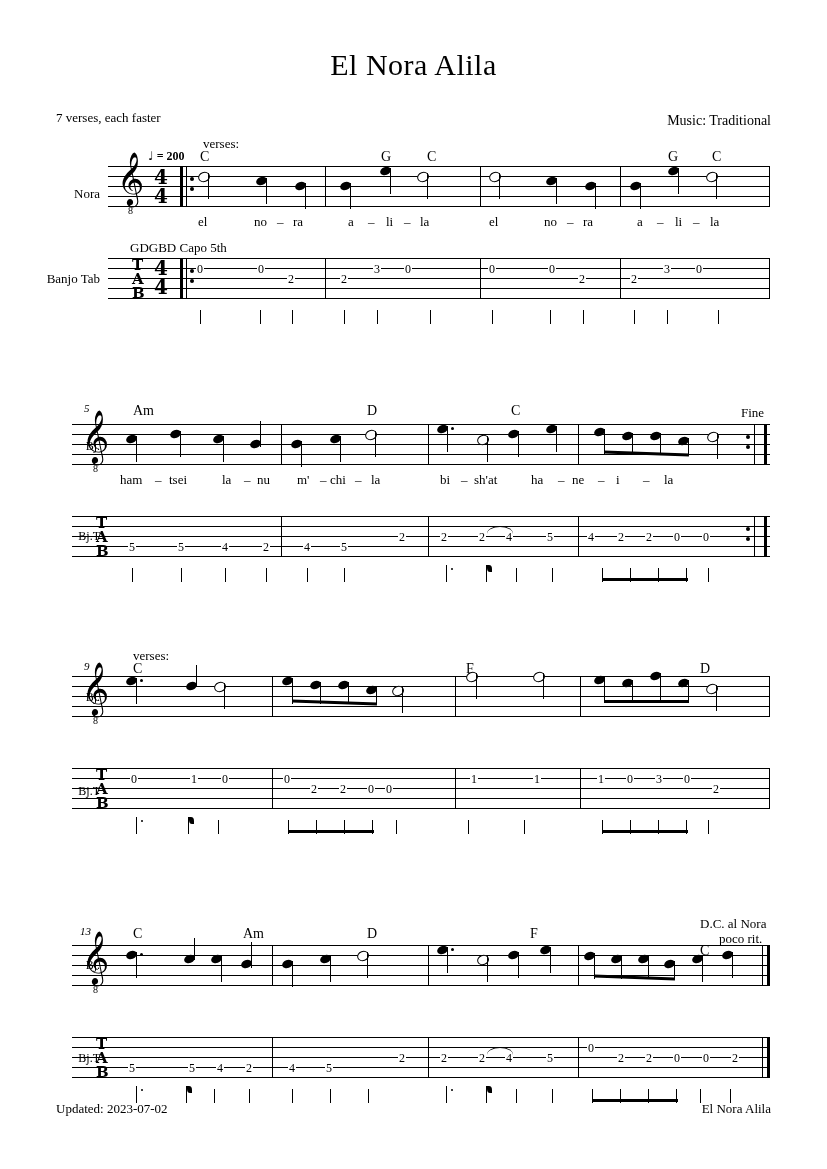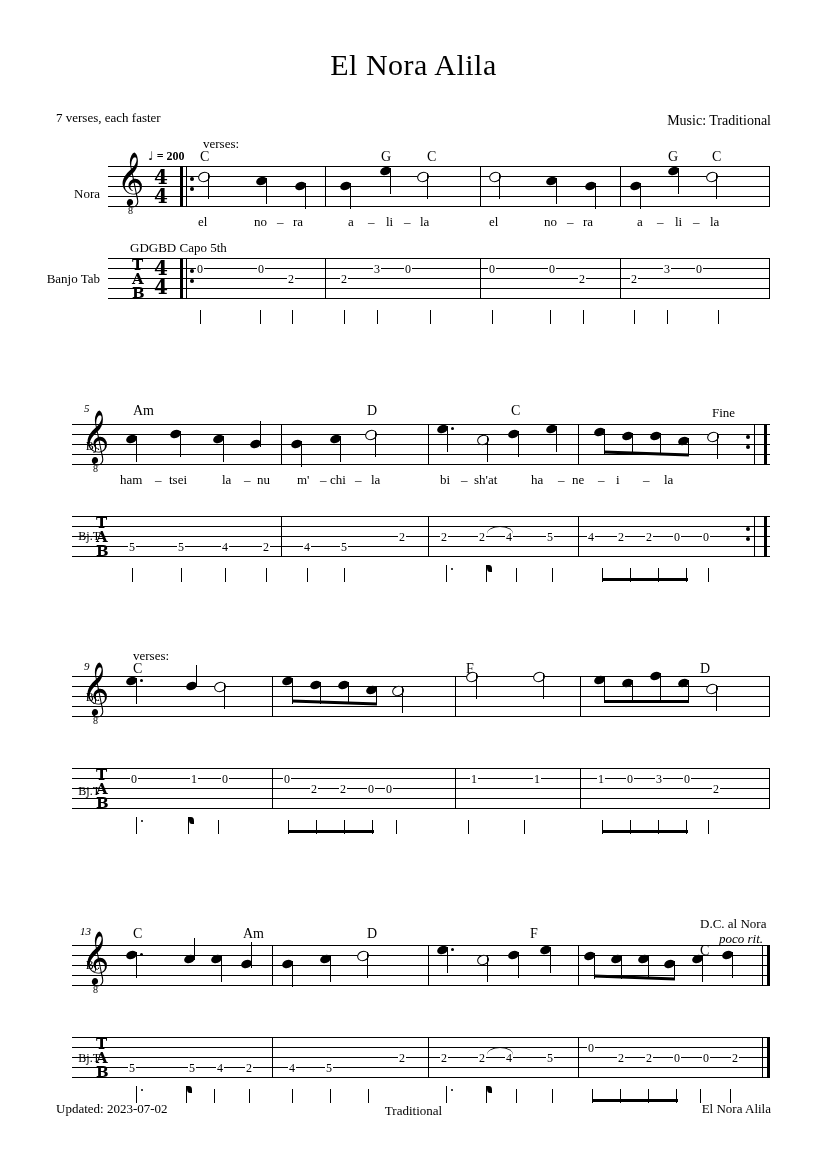--- a/index.html
+++ b/index.html
@@ -39,21 +39,21 @@
 
   
   .gclef{position:absolute;font-size:46px;line-height:40px;font-family:"DejaVu Sans", sans-serif;}
   .clef8{position:absolute;font-size:10px;}
   .meter{position:absolute;font-family:"DejaVu Serif", serif;font-weight:bold;font-size:20px;line-height:19px;text-align:center;}
   .tabword{position:absolute;font-family:"DejaVu Serif", serif;font-weight:bold;font-size:15px;line-height:14px;}
 
   
   .chord{position:absolute;font-size:14px;}
   .txtmark{position:absolute;font-size:13px;}
-  .txtmark.it{font-style:italic;}
+  .txtmark.it{}
   .measnum{position:absolute;font-size:11px;font-style:italic;}
   .tempo{position:absolute;font-size:12px;font-weight:bold;}
   .tempo .nt{font-family:"DejaVu Sans", sans-serif;font-weight:normal;}
 
   
   .lyric{position:absolute;font-size:13px;white-space:nowrap;}
 
   
   .tabnum{position:absolute;font-size:12px;background:#fff;padding:0 1px;font-family:"Liberation Serif",serif;}
 
@@ -217,21 +217,21 @@
     <div class="stem" style="left:634px;top:310px;height:14px;"></div>
     <div class="stem" style="left:667px;top:310px;height:14px;"></div>
     <div class="stem" style="left:718px;top:310px;height:14px;"></div>
   </div>
 
   <div class="system" style="top:0;height:340px;">
     <div class="measnum" style="left:84px;top:402px;">5</div>
     <div class="syslabel" style="left:40px;top:439px;width:60px;">Bj.</div>
     <div class="syslabel" style="left:30px;top:529px;width:70px;">Bj.T</div>
 
-    <div class="txtmark" style="left:712px;top:405px;">Fine</div>
+    <div class="txtmark" style="left:741px;top:405px;">Fine</div>
     <div class="chord" style="left:133px;top:403px;">Am</div>
     <div class="chord" style="left:367px;top:403px;">D</div>
     <div class="chord" style="left:511px;top:403px;">C</div>
 
     <div class="staff" style="left:72px;top:424px;width:698px;height:40px;">
       <div class="ln" style="top:0;"></div>
         <div class="ln" style="top:10px;"></div>
       <div class="ln" style="top:20px;"></div>
         <div class="ln" style="top:30px;"></div>
       <div class="ln" style="top:40px;"></div>
@@ -596,16 +596,15 @@
     <div class="stem" style="left:592px;top:1076px;height:14px;"></div>
     <div class="stem" style="left:620px;top:1076px;height:14px;"></div>
     <div class="stem" style="left:648px;top:1076px;height:14px;"></div>
     <div class="stem" style="left:676px;top:1076px;height:14px;"></div>
     <div class="beam" style="left:592px;top:1086px;width:86px;"></div>
     <div class="stem" style="left:700px;top:1076px;height:14px;"></div>
     <div class="stem" style="left:730px;top:1076px;height:14px;"></div>
   </div>
 
   <div class="footer-left">Updated: 2023-07-02</div>
-  <div class="footer-center">Traditional</div>
   <div class="footer-right">El Nora Alila</div>
 
 </div>
 
 </body></html>

